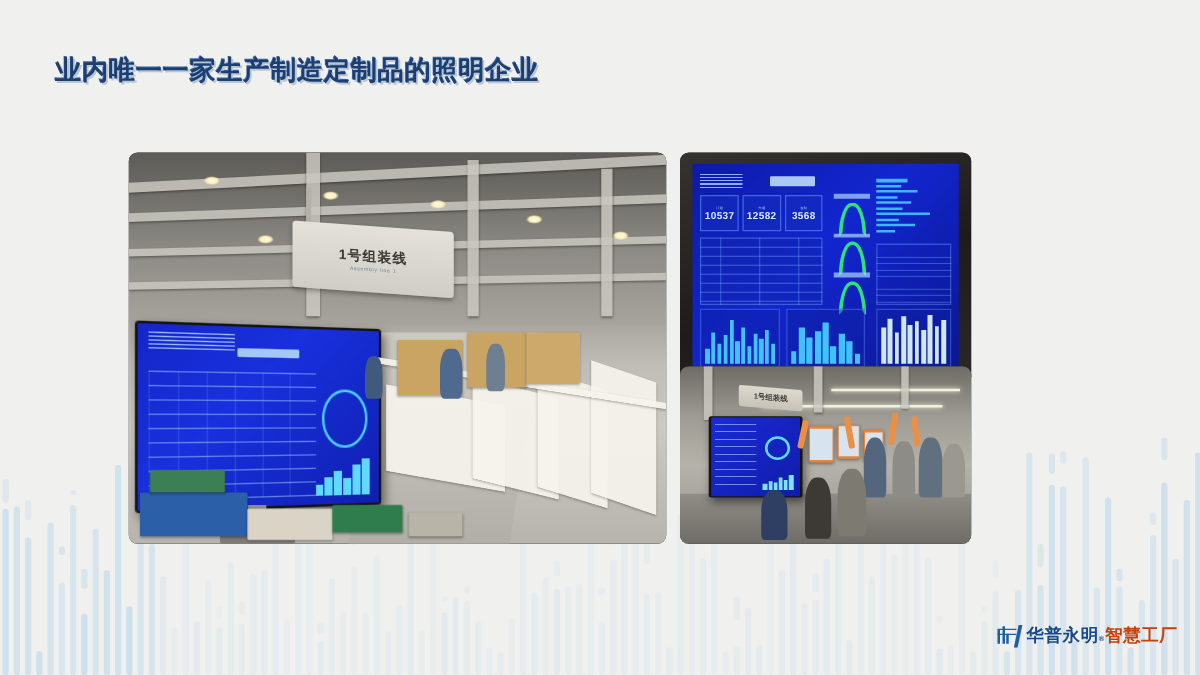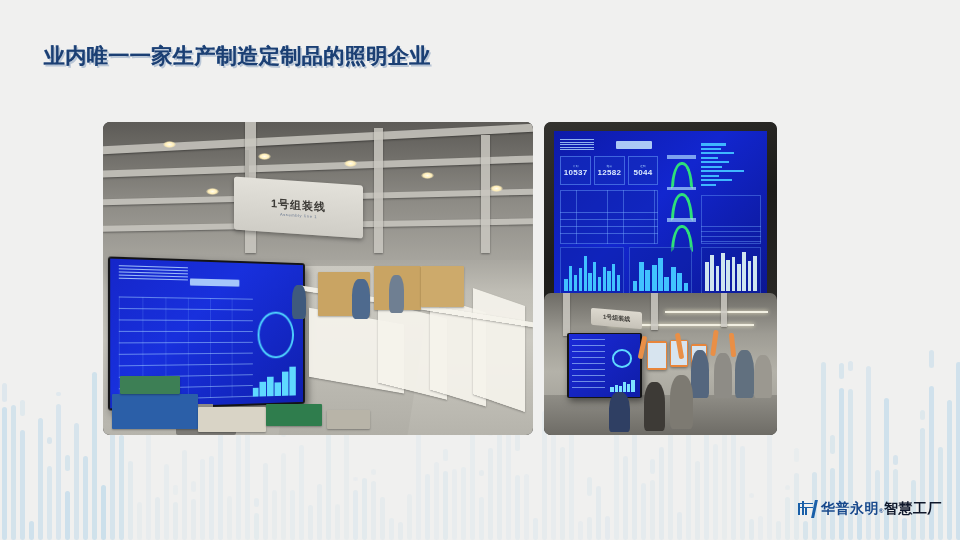--- a/index.html
+++ b/index.html
@@ -238,21 +238,21 @@
   }
   #logo-mark { position: relative; width: 19px; height: 18px; }
   #logo-mark .lb { position: absolute; bottom: 3px; width: 2.4px; background: #1a5fa8; }
   #logo-mark .tick { position: absolute; left: 1px; right: 3px; height: 1.3px; background: #1a5fa8; }
   #logo-mark .slash { position: absolute; right: 0; top: 0; width: 2.6px; height: 100%;
     background: #1a5fa8; transform: skewX(-12deg); }
   #logo-text { font-size: 14px; font-weight: bold; color: #17488c; letter-spacing: .5px;
     display: flex; align-items: baseline; }
   #logo-text .brand { color: #17488c; }
   #logo-text .reg { font-size: 6px; vertical-align: super; color: #17488c; }
-  #logo-text .sub { color: #0f172a; font-weight: bold; }
+  #logo-text .sub { color: #c2410c; font-weight: bold; }
 </style>
 </head>
 <body>
 
 <div id="bar-field">
     <span class="bar" style="left: 2px; height: 133.164px; background: rgb(197, 220, 234); opacity: 0.776487;"></span>
     <span class="bar" style="left: 2px; height: 18.522px; bottom: 138.423px; background: rgb(197, 220, 234); opacity: 0.414377;"></span>
     <span class="bar" style="left: 11px; height: 134.825px; background: rgb(197, 220, 234); opacity: 0.647626;"></span>
     <span class="bar" style="left: 20px; height: 110.139px; background: rgb(197, 220, 234); opacity: 0.68759;"></span>
     <span class="bar" style="left: 20px; height: 16.0372px; bottom: 124.445px; background: rgb(197, 220, 234); opacity: 0.384125;"></span>
@@ -482,21 +482,21 @@
       <div class="kpi">
         <span class="lbl">计划</span>
         <span class="val">10537</span>
       </div>
       <div class="kpi">
         <span class="lbl">完成</span>
         <span class="val">12582</span>
       </div>
       <div class="kpi">
         <span class="lbl">在制</span>
-        <span class="val">5044</span>
+        <span class="val">3568</span>
       </div>
     </div>
 
     <div class="bi-table"></div>
 
     <div class="gauges">
       <div class="gauge">
           <span class="gl"></span>
           <span class="arc"></span>
         </div>

